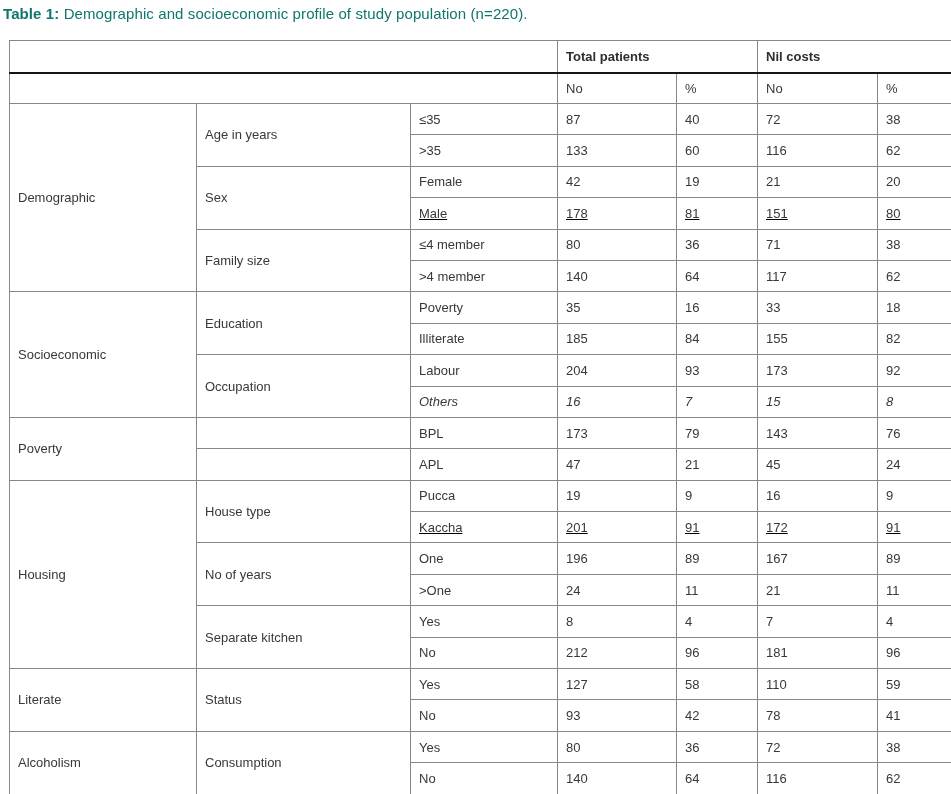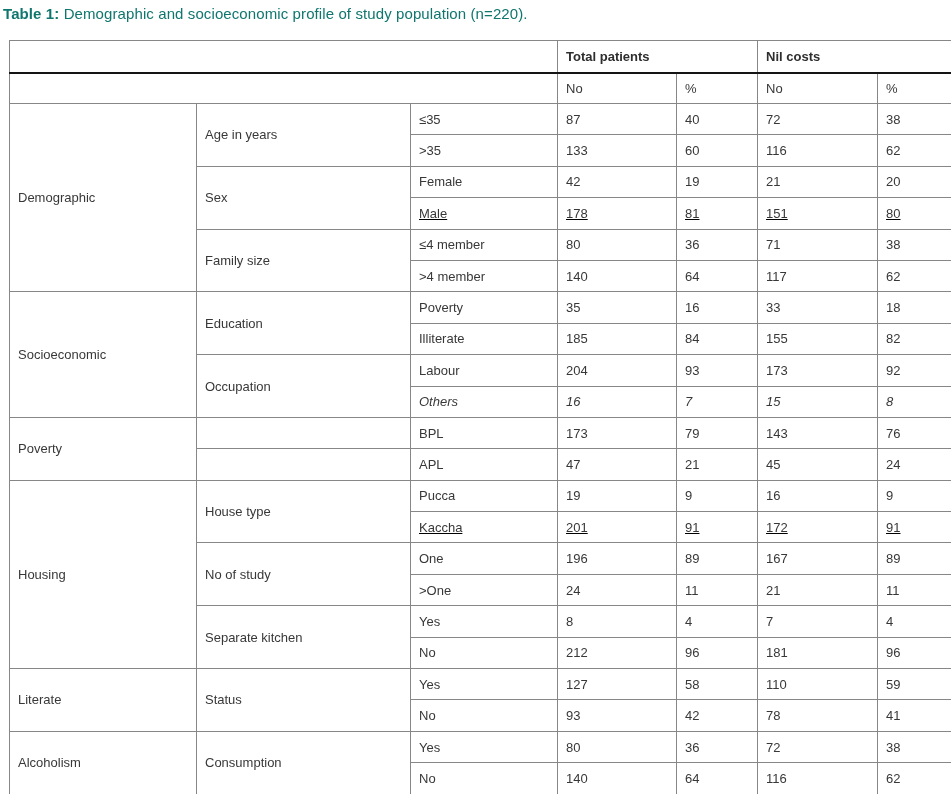--- a/index.html
+++ b/index.html
@@ -180,21 +180,21 @@
         <td>9</td>
       </tr>
       <tr style="height: 31.4px; text-decoration: underline;">
         <td>Kaccha</td>
         <td>201</td>
         <td>91</td>
         <td>172</td>
         <td>91</td>
       </tr>
       <tr style="height: 31.4px;">
-        <td rowspan="2">No of study</td>
+        <td rowspan="2">No of years</td>
         <td>One</td>
         <td>196</td>
         <td>89</td>
         <td>167</td>
         <td>89</td>
       </tr>
       <tr style="height: 31.4px;">
         <td>&gt;One</td>
         <td>24</td>
         <td>11</td>

